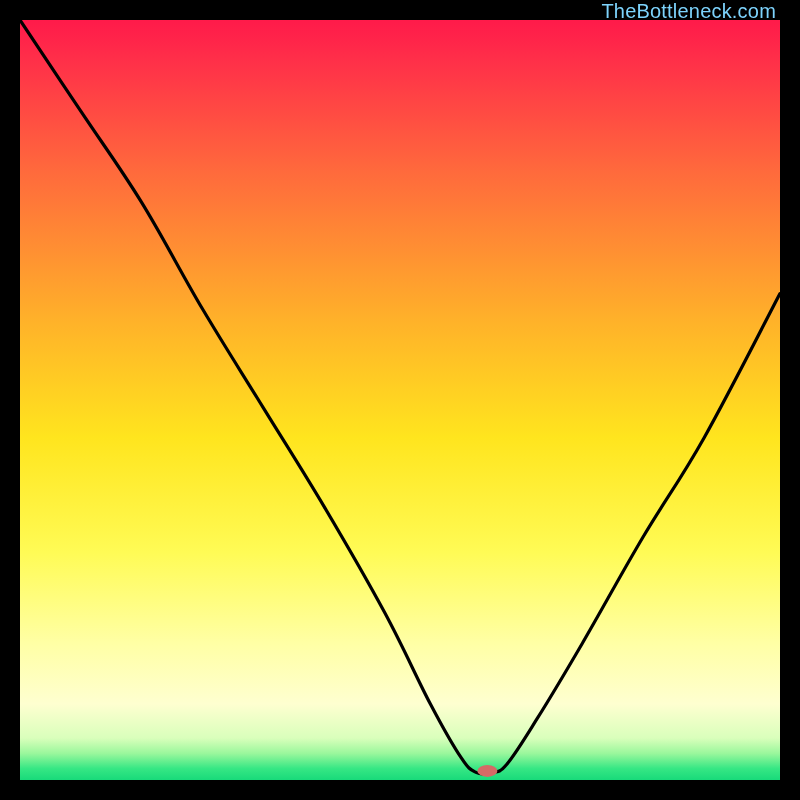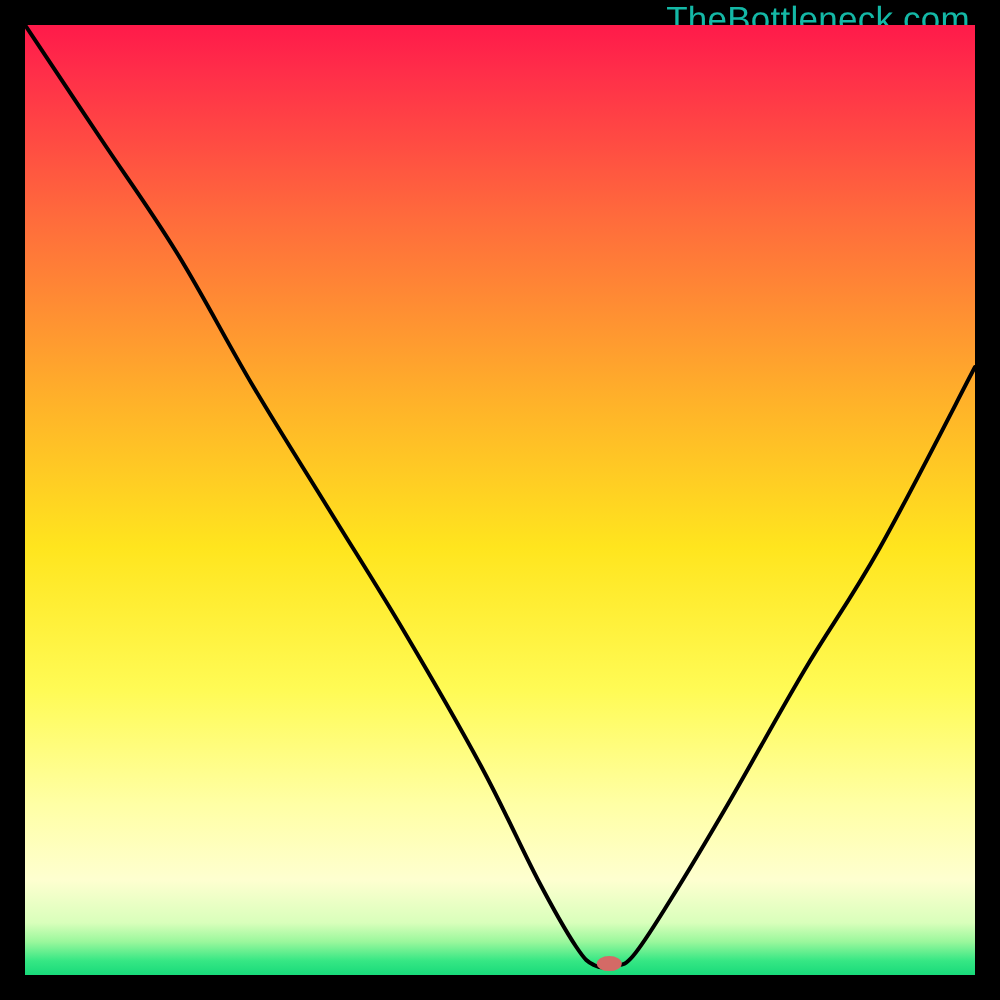--- a/index.html
+++ b/index.html
@@ -21,22 +21,22 @@
     position: absolute;
     left: 20px;
     top: 20px;
     width: 760px;
     height: 760px;
   }
   .watermark {
     position: absolute;
     top: 0px;
     right: 24px;
-    color: #14b8a6;
-    font-size: 28px;
+    color: #7dd3fc;
+    font-size: 20px;
     font-weight: 500;
     letter-spacing: 0.2px;
     user-select: none;
   }
   svg { display: block; }
 </style>
 </head>
 <body>
 <div class="outer">
 

